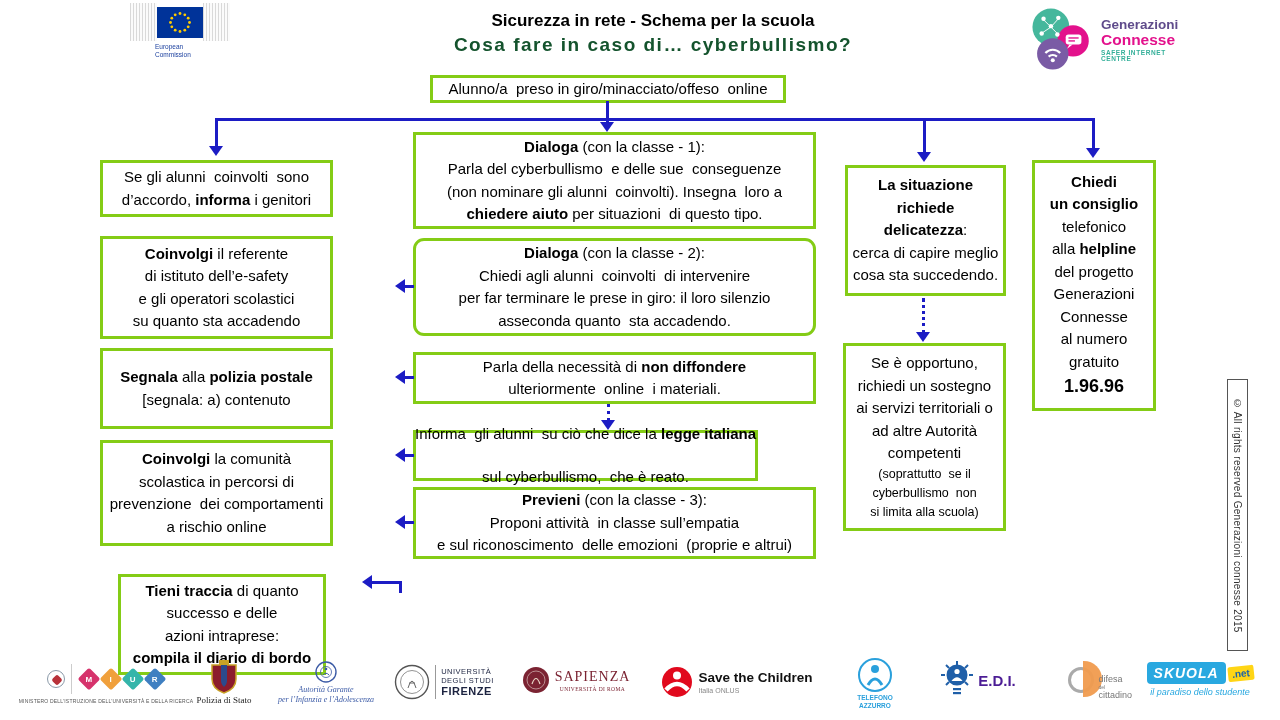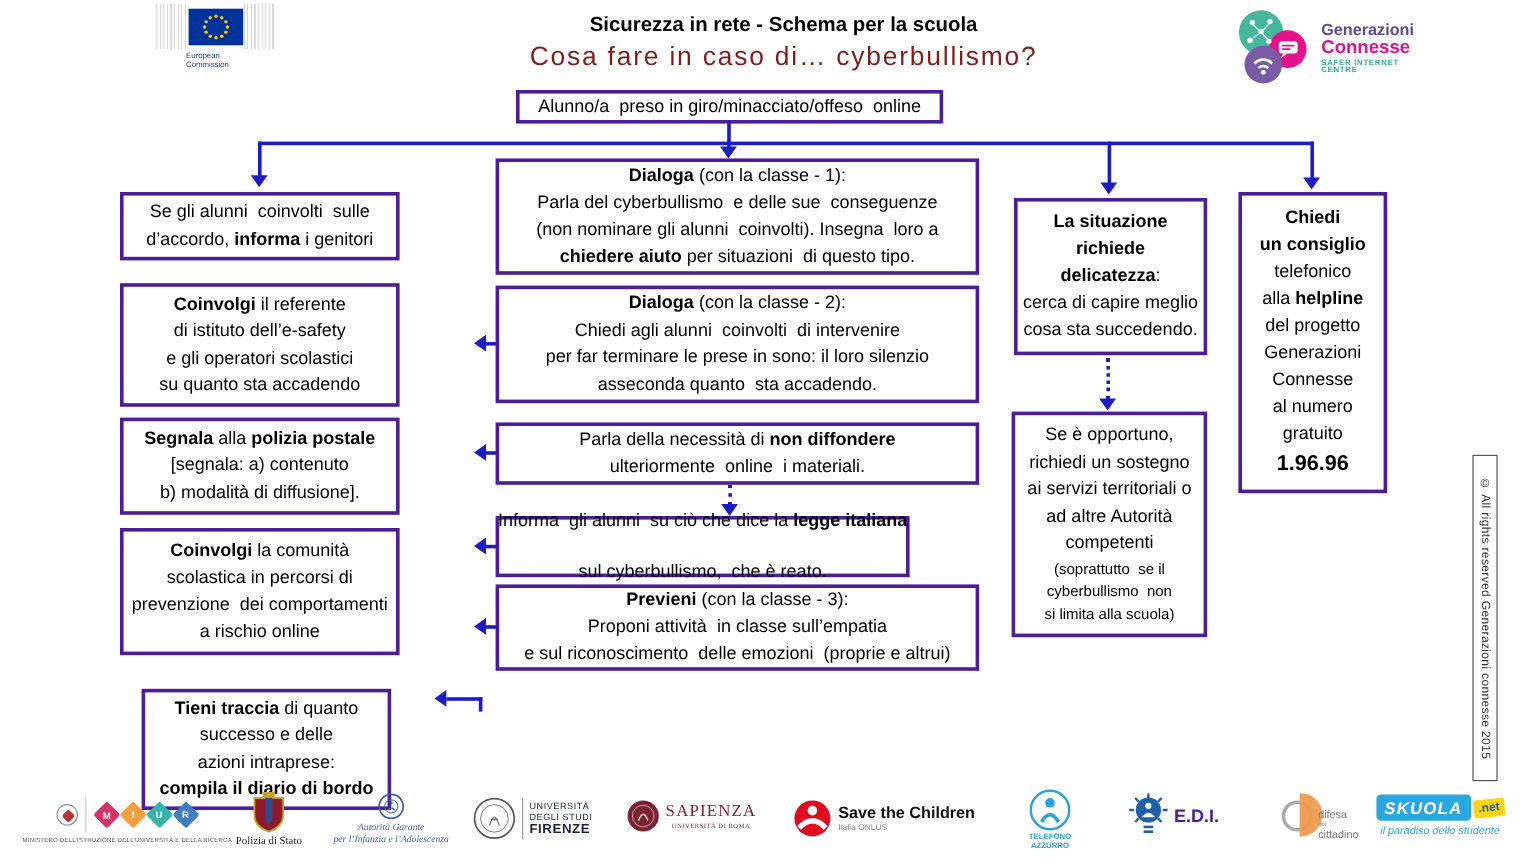--- a/index.html
+++ b/index.html
@@ -1,21 +1,21 @@
 <!DOCTYPE html>
 <html><head>
 <meta charset="utf-8">
 <style>
   * { margin:0; padding:0; box-sizing:border-box; }
   html,body { background:#fff; }
   body { font-family:"Liberation Sans", sans-serif; color:#000; }
   #stage { position:relative; width:1280px; height:720px; background:#fff; overflow:hidden; }
 
   
-  .box { position:absolute; border:3px solid #4c1d95; background:#fff;
+  .box { position:absolute; border:3px solid #84cc16; background:#fff;
          display:flex; flex-direction:column; justify-content:center; align-items:center;
          text-align:center; font-size:15px; padding:2px 2px; }
   .tline { white-space:pre; line-height:22.5px; }
   .tline.sm { font-size:12.5px; line-height:19px; }
   .tline.lg { font-size:18px; line-height:27px; }
   .b { font-weight:bold; }
   .box.small-font .tline { font-size:14px; }
 
   
   .hline, .vline { position:absolute; background:#1c1cc4; }
@@ -23,21 +23,21 @@
   .head-down { position:absolute; width:0; height:0;
                border-left:7px solid transparent; border-right:7px solid transparent;
                border-top:10px solid #1c1cc4; }
   .head-left { position:absolute; width:0; height:0;
                border-top:7px solid transparent; border-bottom:7px solid transparent;
                border-right:10px solid #1c1cc4; }
 
   
   #title-block { position:absolute; left:418px; top:11px; width:470px; text-align:center; }
   #title-line1 { font-size:17px; font-weight:bold; color:#000; }
-  #title-line2 { font-size:22px; font-weight:normal; color:#7f1d1d; letter-spacing:1.5px; margin-top:3px; }
+  #title-line2 { font-size:19px; font-weight:bold; color:#14532d; letter-spacing:1.5px; margin-top:3px; }
 
   
   #copyright { position:absolute; left:1227px; top:379px; width:21px; height:272px;
                border:1px solid #555; display:flex; align-items:center; justify-content:center; }
   #copyright span { writing-mode:vertical-rl; font-size:10px; letter-spacing:0.3px; color:#333; white-space:nowrap; }
 
   
   #eu-logo { position:absolute; left:127px; top:3px; width:106px; height:66px; background:#fff;
              display:flex; flex-direction:column; align-items:center; }
   .eu-row { display:flex; align-items:center; }
@@ -171,57 +171,56 @@
       <div class="gc-n2">Connesse</div>
       <div class="gc-tag">SAFER INTERNET CENTRE</div>
     </div>
   </div>
 
   <div class="box" style="left:430px;top:75px;width:356px;height:28px;">
       <div class="tline"><span>Alunno/a  preso in giro/minacciato/offeso  online</span></div>
     </div>
 
   <div class="box" style="left:100px;top:160px;width:233px;height:57px;">
-      <div class="tline"><span>Se gli alunni  coinvolti  sulle</span></div>
+      <div class="tline"><span>Se gli alunni  coinvolti  sono</span></div>
       <div class="tline"><span>d’accordo, </span><span class="b">informa</span><span> i genitori</span></div>
     </div>
   <div class="box" style="left:100px;top:236px;width:233px;height:103px;">
       <div class="tline"><span class="b">Coinvolgi</span><span> il referente</span></div>
       <div class="tline"><span>di istituto dell’e-safety</span></div>
       <div class="tline"><span>e gli operatori scolastici</span></div>
       <div class="tline"><span>su quanto sta accadendo</span></div>
     </div>
   <div class="box" style="left:100px;top:348px;width:233px;height:81px;">
       <div class="tline"><span class="b">Segnala</span><span> alla </span><span class="b">polizia postale</span></div>
       <div class="tline"><span>[segnala: a) contenuto</span></div>
-      <div class="tline"><span>b) modalità di diffusione].</span></div>
     </div>
   <div class="box" style="left:100px;top:440px;width:233px;height:106px;">
       <div class="tline"><span class="b">Coinvolgi</span><span> la comunità</span></div>
       <div class="tline"><span>scolastica in percorsi di</span></div>
       <div class="tline"><span>prevenzione  dei comportamenti</span></div>
       <div class="tline"><span>a rischio online</span></div>
     </div>
   <div class="box" style="left:118px;top:558px;width:208px;height:101px;margin-top:16px;">
       <div class="tline"><span class="b">Tieni traccia</span><span> di quanto</span></div>
       <div class="tline"><span>successo e delle</span></div>
       <div class="tline"><span>azioni intraprese:</span></div>
       <div class="tline"><span class="b">compila il diario di bordo</span></div>
     </div>
 
   <div class="box" style="left:413px;top:132px;width:403px;height:97px;">
       <div class="tline"><span class="b">Dialoga</span><span> (con la classe - 1):</span></div>
       <div class="tline"><span>Parla del cyberbullismo  e delle sue  conseguenze</span></div>
       <div class="tline"><span>(non nominare gli alunni  coinvolti). Insegna  loro a</span></div>
       <div class="tline"><span class="b">chiedere aiuto</span><span> per situazioni  di questo tipo.</span></div>
     </div>
-  <div class="box" style="left:413px;top:238px;width:403px;height:98px;">
+  <div class="box" style="left:413px;top:238px;width:403px;height:98px;border-radius:11px;">
       <div class="tline"><span class="b">Dialoga</span><span> (con la classe - 2):</span></div>
       <div class="tline"><span>Chiedi agli alunni  coinvolti  di intervenire</span></div>
-      <div class="tline"><span>per far terminare le prese in sono: il loro silenzio</span></div>
+      <div class="tline"><span>per far terminare le prese in giro: il loro silenzio</span></div>
       <div class="tline"><span>asseconda quanto  sta accadendo.</span></div>
     </div>
   <div class="box" style="left:413px;top:352px;width:403px;height:52px;">
       <div class="tline"><span>Parla della necessità di </span><span class="b">non diffondere</span></div>
       <div class="tline"><span>ulteriormente  online  i materiali.</span></div>
     </div>
   <div class="box" style="left:413px;top:430px;width:345px;height:51px;gap:20px;">
       <div class="tline"><span>Informa  gli alunni  su ciò che dice la </span><span class="b">legge italiana</span></div>
       <div class="tline"><span>sul cyberbullismo,  che è reato.</span></div>
     </div>

